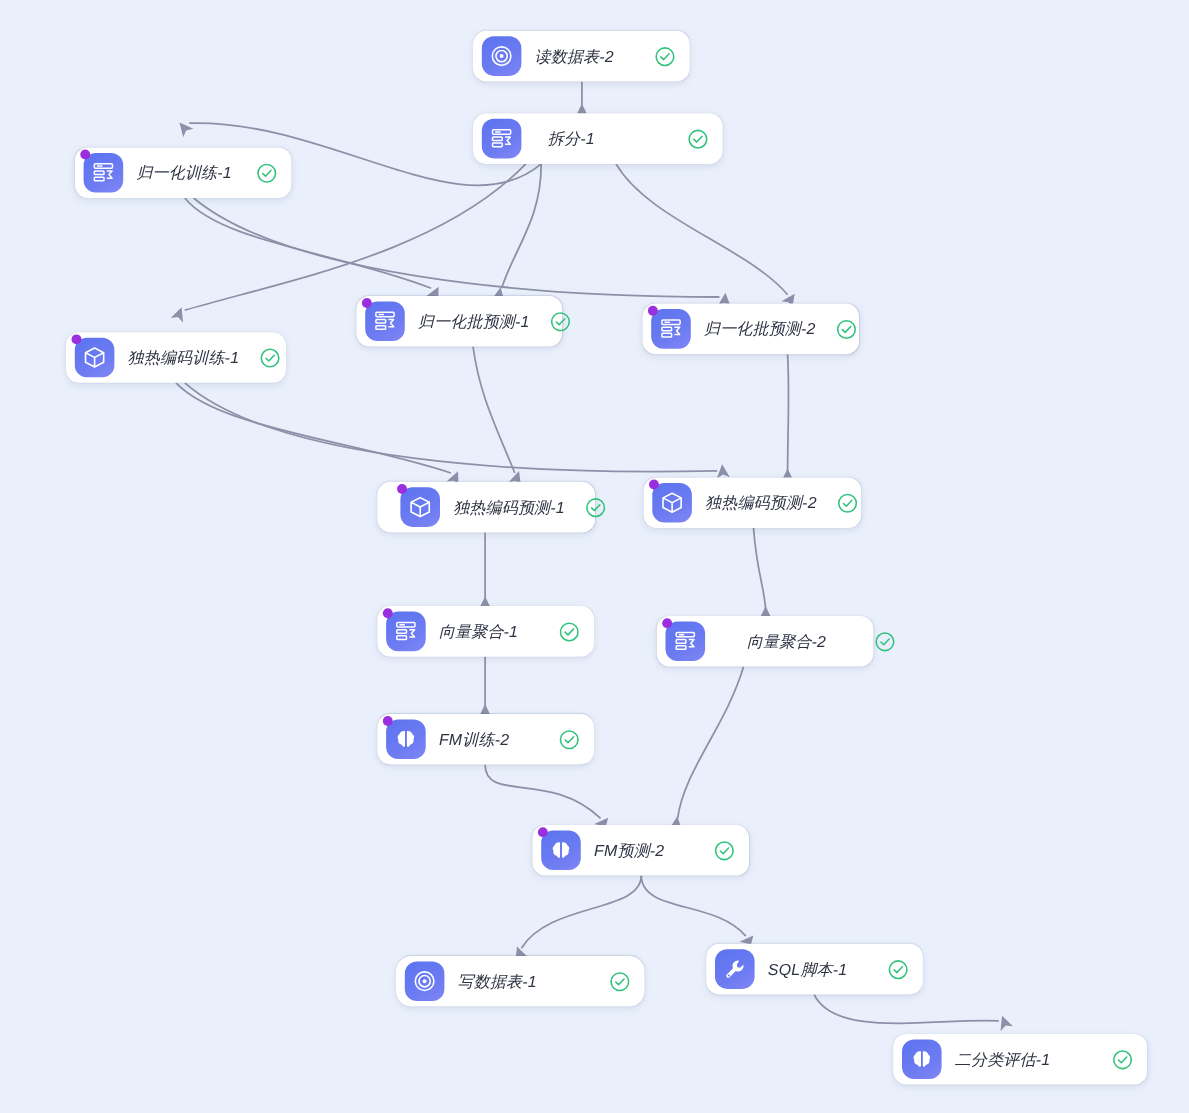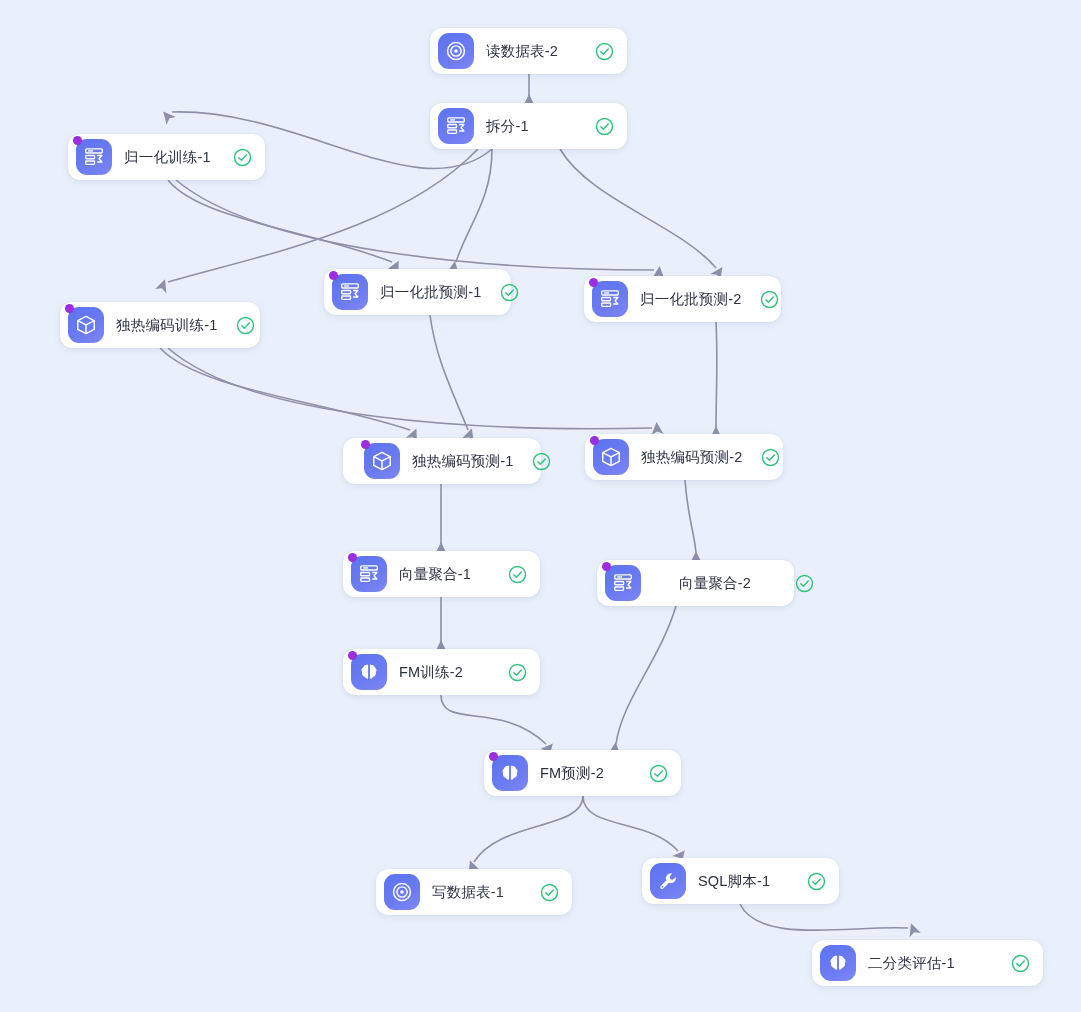--- a/index.html
+++ b/index.html
@@ -33,20 +33,21 @@
   }
   .node {
     position: absolute;
     display: flex;
     align-items: center;
     height: 46px;
     background: #ffffff;
     border-radius: 12px;
     box-shadow: 0 2px 7px rgba(80, 95, 140, 0.13), 0 0 1px rgba(80,95,140,0.18);
     padding: 0 0 0 8px;
+    font-style: italic;
   }
   .node-icon-wrap {
     position: relative;
     width: 36px;
     height: 36px;
     flex: 0 0 36px;
   }
   .node-icon {
     width: 36px;
     height: 36px;
@@ -140,21 +141,21 @@
           </div>
         </div>
         <span class="node-label">读数据表-2</span>
         <span class="node-status" title="成功">
           <svg width="19" height="19" viewBox="0 0 20 20">
             <circle cx="10" cy="10" r="8.4" fill="none" stroke="#31c27c" stroke-width="1.5"></circle>
             <path d="M6.1 10.2 L8.8 12.8 L14 7.3" fill="none" stroke="#31c27c" stroke-width="1.5" stroke-linecap="round" stroke-linejoin="round"></path>
           </svg>
         </span>
       </div>
-      <div class="node" style="left: 430px; top: 103px; width: 197px;">
+      <div class="node" style="left: 430px; top: 103px; width: 227px; gap: 12px;">
         <div class="node-icon-wrap">
           <div class="node-icon">
             <svg width="22" height="22" viewBox="0 0 24 24">
               <rect x="3" y="3.2" width="18" height="4.4" rx="1" fill="none" stroke="#fff" stroke-width="1.5"></rect>
               <line x1="5.6" y1="5.4" x2="11" y2="5.4" stroke="#fff" stroke-width="1.5"></line>
               <rect x="3" y="10.3" width="9.6" height="3.6" rx="0.8" fill="none" stroke="#fff" stroke-width="1.5"></rect>
               <rect x="3" y="16.4" width="9.6" height="3.6" rx="0.8" fill="none" stroke="#fff" stroke-width="1.5"></rect>
               <path d="M15.4 10.3 h5.2 l-3.1 3.6 l3.1 3.6 h-5.2" fill="none" stroke="#fff" stroke-width="1.5" stroke-linejoin="round"></path>
             </svg>
           </div>
@@ -360,21 +361,21 @@
           <span class="port-dot"></span>
         </div>
         <span class="node-label">FM预测-2</span>
         <span class="node-status" title="成功">
           <svg width="19" height="19" viewBox="0 0 20 20">
             <circle cx="10" cy="10" r="8.4" fill="none" stroke="#31c27c" stroke-width="1.5"></circle>
             <path d="M6.1 10.2 L8.8 12.8 L14 7.3" fill="none" stroke="#31c27c" stroke-width="1.5" stroke-linecap="round" stroke-linejoin="round"></path>
           </svg>
         </span>
       </div>
-      <div class="node" style="left: 376px; top: 869px; width: 196px;">
+      <div class="node" style="left: 360px; top: 869px; width: 226px; border-radius: 14px;">
         <div class="node-icon-wrap">
           <div class="node-icon">
             <svg width="22" height="22" viewBox="0 0 24 24">
               <circle cx="12" cy="12" r="9.2" fill="none" stroke="#fff" stroke-width="1.6"></circle>
               <circle cx="12" cy="12" r="5.6" fill="none" stroke="#fff" stroke-width="1.6"></circle>
               <circle cx="12" cy="12" r="2" fill="#fff"></circle>
             </svg>
           </div>
         </div>
         <span class="node-label">写数据表-1</span>

